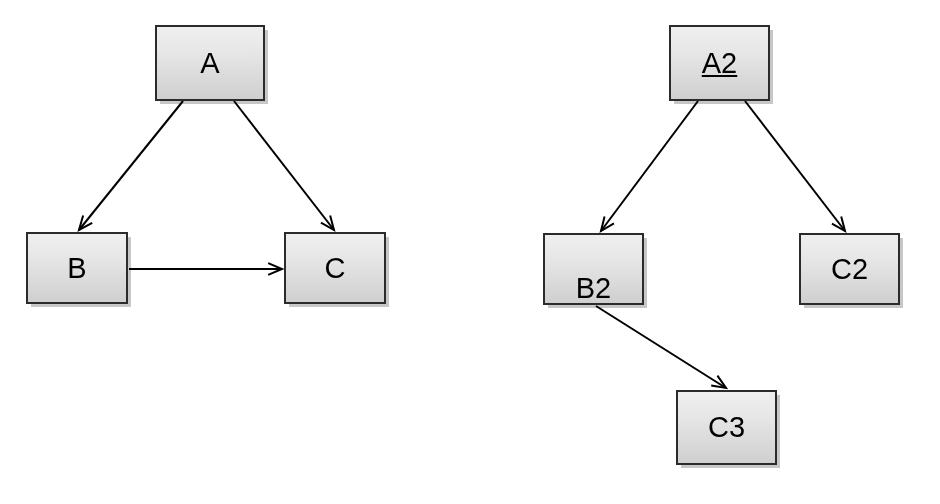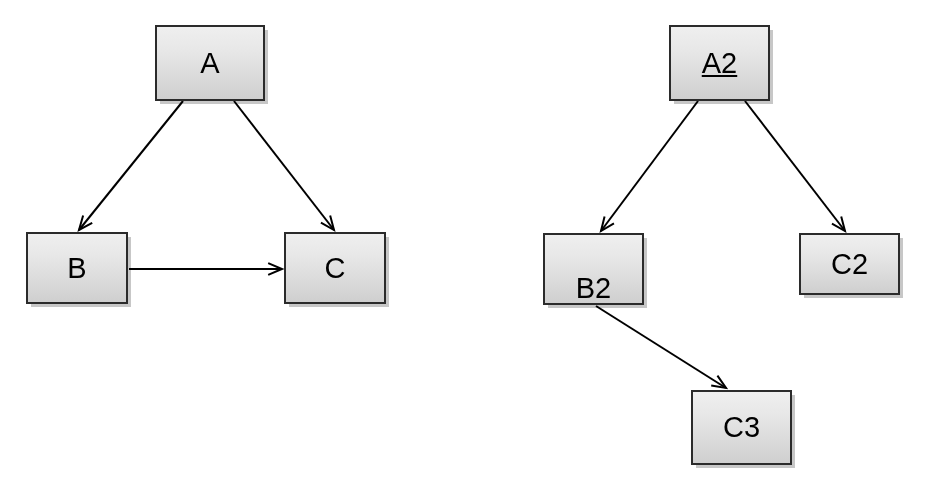--- a/index.html
+++ b/index.html
@@ -87,21 +87,21 @@
       </div>
       <div class="node" style="left: 284px; top: 232px; width: 102px; height: 72px;">
         <span class="label">C</span>
       </div>
       <div class="node" style="left: 669px; top: 25px; width: 101px; height: 76px; text-decoration: underline;">
         <span class="label">A2</span>
       </div>
       <div class="node" style="left: 543px; top: 233px; width: 101px; height: 72px; align-items: flex-end;">
         <span class="label">B2</span>
       </div>
-      <div class="node" style="left: 799px; top: 233px; width: 101px; height: 62px;">
+      <div class="node" style="left: 799px; top: 233px; width: 101px; height: 72px;">
         <span class="label">C2</span>
       </div>
-      <div class="node" style="left: 676px; top: 390px; width: 101px; height: 75px; margin-left: 15px;">
+      <div class="node" style="left: 676px; top: 390px; width: 101px; height: 75px;">
         <span class="label">C3</span>
       </div>
     </div>
 
 </div>
 
 </body></html>

